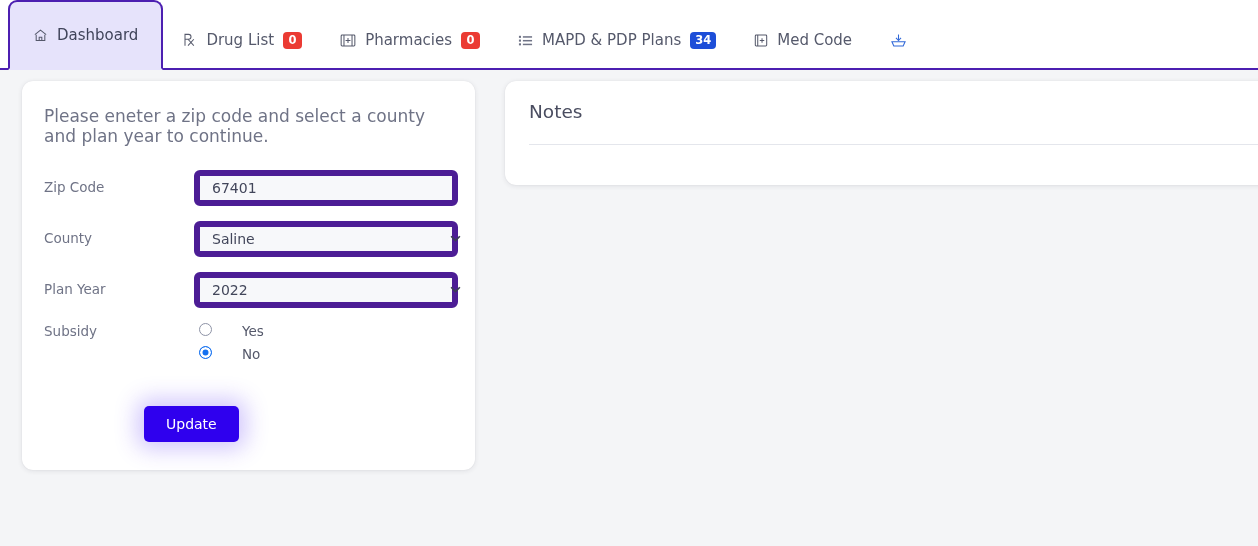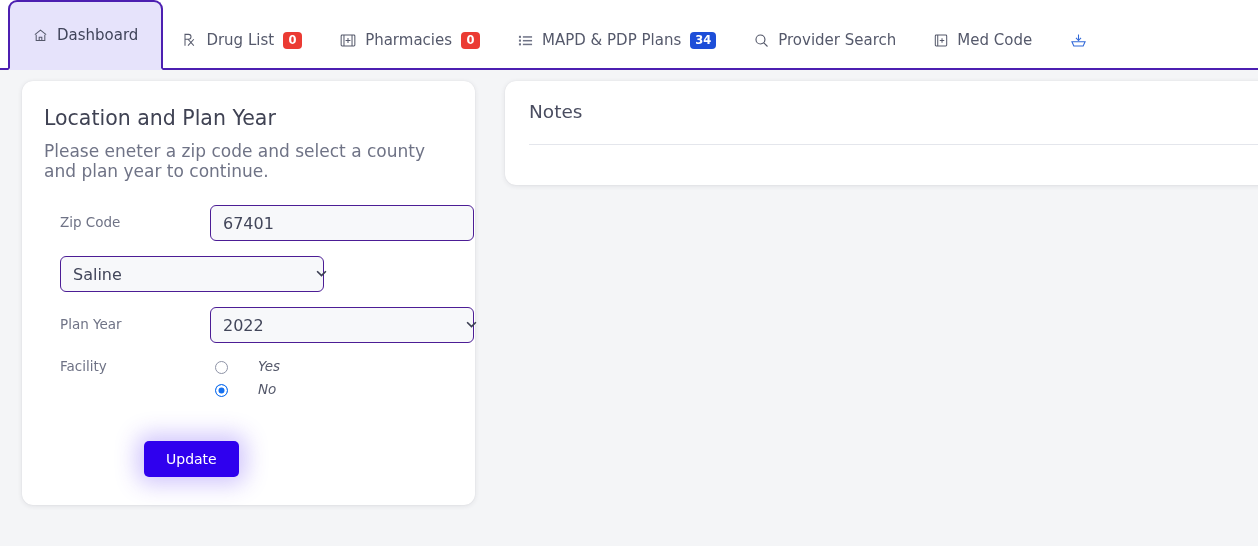--- a/index.html
+++ b/index.html
@@ -96,39 +96,38 @@
     color: #6f7386;
     line-height: 20px;
     margin: 0 0 24px 0;
     max-width: 395px;
   }
 
   .form-row {
     display: flex;
     align-items: flex-start;
     margin-bottom: 15px;
-    margin-left: 16px;
   }
   .form-label {
     width: 150px;
     flex: none;
     font-size: 13.5px;
     color: #6f7386;
     padding-top: 9px;
   }
   .form-field { flex: 1; }
 
   .text-input, .select-input {
     width: 264px;
     height: 36px;
-    border: 1px solid #4c1d95;
+    border: 6px solid #4c1d95;
     border-radius: 6px;
     background: #f7f8fa;
     font-family: "DejaVu Sans", sans-serif;
-    font-size: 16px;
+    font-size: 14px;
     color: #42465a;
     padding: 0 12px;
     outline: none;
     appearance: none;
     -webkit-appearance: none;
   }
   .select-wrap { position: relative; width: 280px; }
   .select-wrap .chev {
     position: absolute;
     right: 13px; top: 14px;
@@ -138,24 +137,23 @@
 
   .subsidy-text {
     font-size: 13.5px;
     color: #6f7386;
     line-height: 21.5px;
     width: 262px;
     margin: 8px 0 18px 0;
   }
   .radio-row {
     display: flex;
-    align-items: flex-end;
+    align-items: flex-start;
     gap: 0;
     margin-bottom: 7px;
-    font-style: italic;
   }
   .radio {
     width: 13px; height: 13px;
     border-radius: 50%;
     border: 1px solid #8e93a6;
     background: #fff;
     display: inline-block;
     flex: none;
     margin-left: 5px;
   }
@@ -253,29 +251,20 @@
         <rect x="1" y="7" width="2.2" height="2.2"></rect>
           <rect x="5.2" y="7.4" width="9.8" height="1.6"></rect>
         <rect x="1" y="11" width="2.2" height="2.2"></rect>
           <rect x="5.2" y="11.4" width="9.8" height="1.6"></rect>
       </svg>
     </span>
     <span>MAPD &amp; PDP Plans</span>
     <span class="badge green">34</span>
   </div>
 
-  <div class="tab">
-    <span class="icon">
-      <svg width="15" height="15" viewBox="0 0 16 16" fill="none" stroke="#55596b" stroke-width="1.2">
-        <circle cx="6.9" cy="6.9" r="4.8"></circle>
-          <path d="M10.5 10.5 L14.4 14.4"></path>
-      </svg>
-    </span>
-    <span>Provider Search</span>
-  </div>
 
 
   <div class="tab">
     <span class="icon">
       <svg width="14" height="15" viewBox="0 0 15 16" fill="none" stroke="#55596b" stroke-width="1.1">
         <rect x="1.4" y="2.2" width="12.2" height="11.6" rx="1"></rect>
         <path d="M4.0 2.2 V13.8"></path>
         <path d="M8.6 5.6 V10.4"></path>
           <path d="M6.2 8 H11"></path>
       </svg>
@@ -293,31 +282,31 @@
     </span>
 
   </div>
 
 </div>
 
 <div class="content">
 
   <div class="card panel-left">
 
-    <h2 class="panel-title">Location and Plan Year</h2>
     <p class="panel-desc">Please eneter a zip code and select a county and plan year to continue.</p>
 
     <div class="form-row">
       <div class="form-label">Zip Code</div>
       <div class="form-field">
         <input class="text-input" type="text" value="67401" style="">
       </div>
     </div>
 
     <div class="form-row">
+      <div class="form-label">County</div>
       <div class="form-field">
         <div class="select-wrap">
           <select class="select-input">
             <option>Saline</option>
           </select>
           <svg class="chev" viewBox="0 0 12 8" fill="none" stroke="#3b3f52" stroke-width="1.9">
               <path d="M1 1.4 L6 6.4 L11 1.4"></path>
             </svg>
         </div>
       </div>
@@ -331,21 +320,21 @@
             <option>2022</option>
           </select>
           <svg class="chev" viewBox="0 0 12 8" fill="none" stroke="#3b3f52" stroke-width="1.9">
               <path d="M1 1.4 L6 6.4 L11 1.4"></path>
             </svg>
         </div>
       </div>
     </div>
 
     <div class="form-row">
-      <div class="form-label" style="padding-top:0">Facility</div>
+      <div class="form-label" style="padding-top:0">Subsidy</div>
       <div class="form-field">
 
         <div class="radio-row">
           <span class="radio"></span>
           <span class="radio-label">Yes</span>
         </div>
         <div class="radio-row">
           <span class="radio checked"></span>
           <span class="radio-label">No</span>
         </div>

